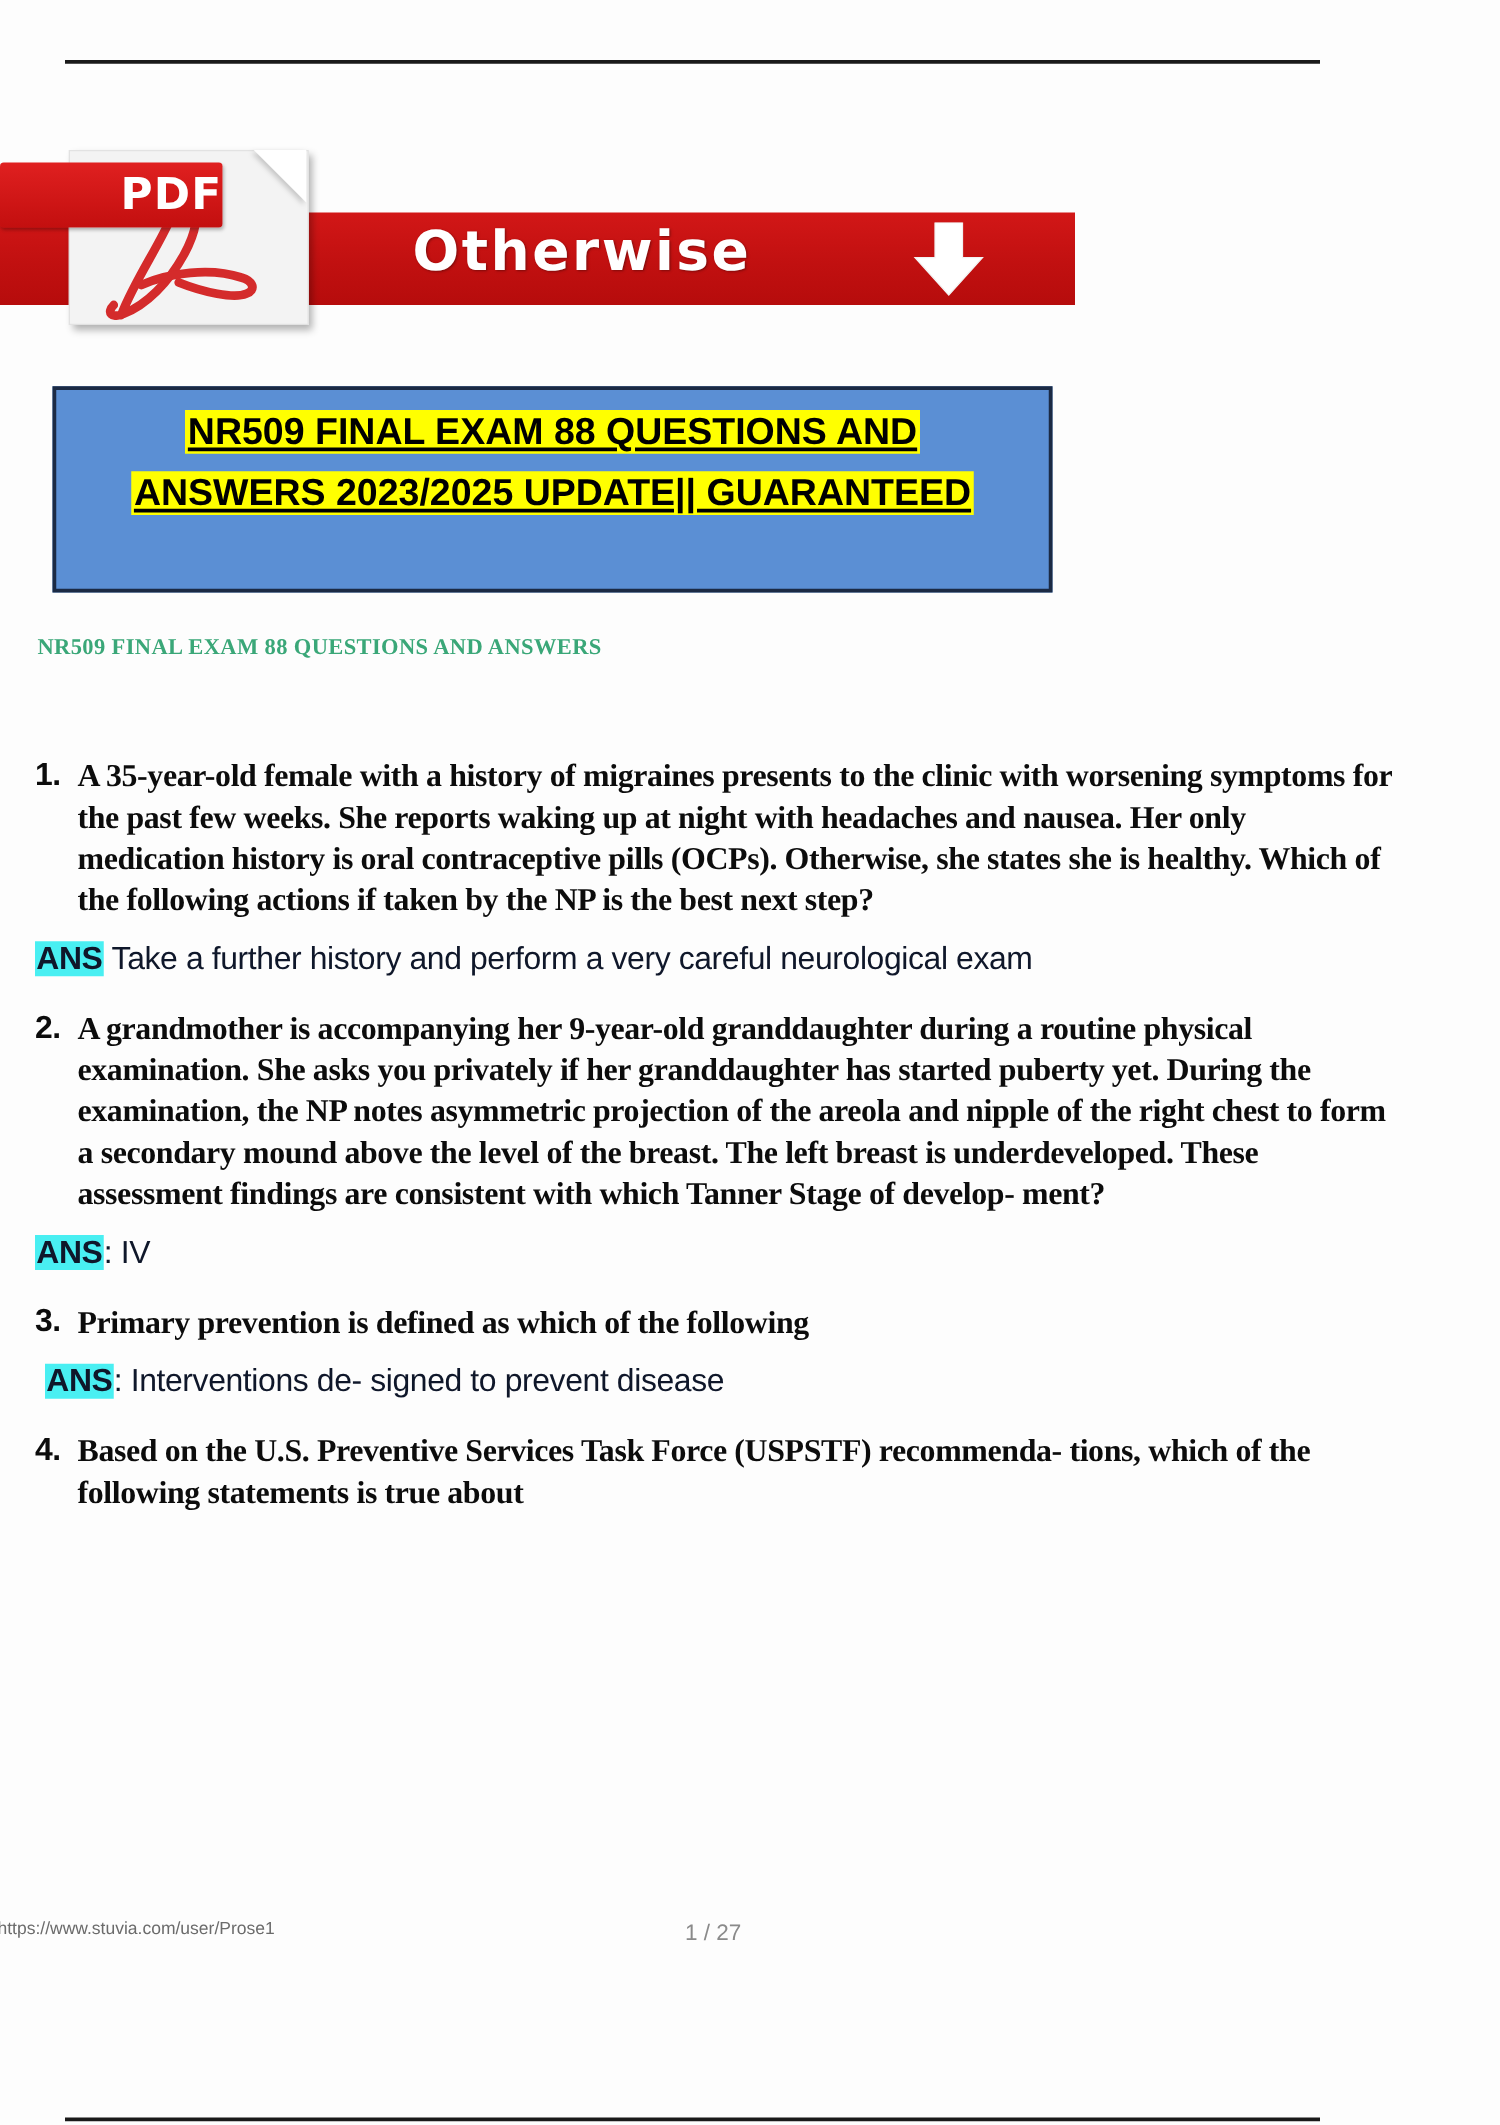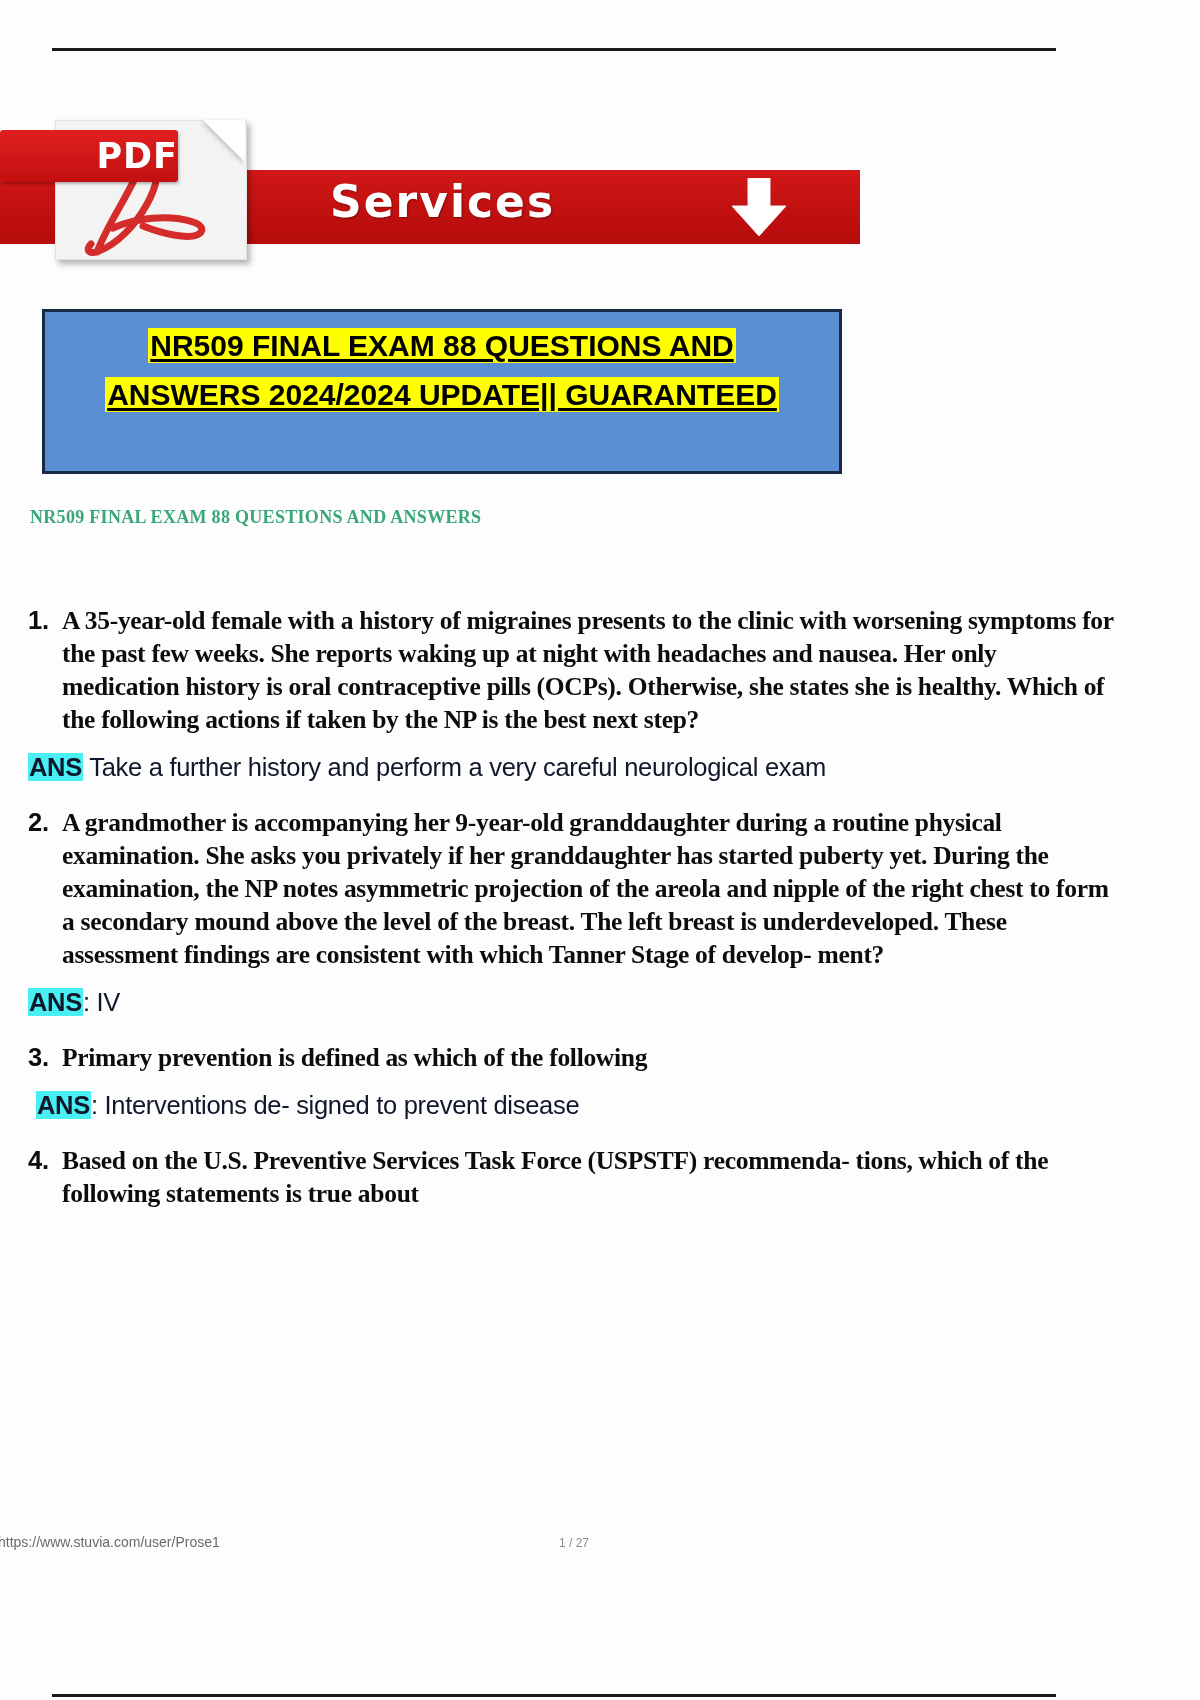--- a/index.html
+++ b/index.html
@@ -213,35 +213,34 @@
     top: 1534px;
     font-family: "Liberation Sans", sans-serif;
     font-size: 14px;
     color: #6b6b6b;
   }
   .footer-page {
     position: absolute;
     left: 548px;
     top: 1536px;
     font-family: "Liberation Sans", sans-serif;
-    font-size: 12px;
+    font-size: 18px;
     color: #8a8a8a;
-    margin-left: 11px;
   }
 </style>
 </head>
 <body>
 
 <div class="page">
 
   <div class="rule-top"></div>
 
   <div class="download-banner"></div>
 
-  <div class="download-word">Services</div>
+  <div class="download-word">Otherwise</div>
 
   <div class="download-arrow">
     <svg viewBox="0 0 62 60" width="62" height="60" aria-hidden="true">
       <polygon points="20,0 42,0 42,28 58,28 31,58 4,28 20,28" fill="#ffffff" stroke="#f2f2f2" stroke-width="1"></polygon>
     </svg>
   </div>
 
   <div class="pdf-icon">
     <div class="pdf-sheet"></div>
     <div class="pdf-fold"></div>
@@ -252,21 +251,21 @@
         <path d="M36,72 C58,62 92,58 116,66 C126,69 128,76 120,79
                  C110,83 86,78 66,70" fill="none" stroke="#d42b2b" stroke-width="7" stroke-linecap="round"></path>
       </svg>
     </div>
     <div class="pdf-label">PDF</div>
   </div>
 
   <div class="title-box">
     <div class="title-inner">
       <div class="title-line"><span class="title-hl">NR509 FINAL EXAM 88 QUESTIONS AND</span></div>
-      <div class="title-line"><span class="title-hl">ANSWERS 2024/2024 UPDATE|| GUARANTEED</span></div>
+      <div class="title-line"><span class="title-hl">ANSWERS 2023/2025 UPDATE|| GUARANTEED</span></div>
     </div>
   </div>
 
   <div class="green-sub">NR509 FINAL EXAM 88 QUESTIONS AND ANSWERS</div>
 
   <div class="content">
 
     <div class="qa-block">
       <div class="question">
         <span class="q-num">1.</span>

